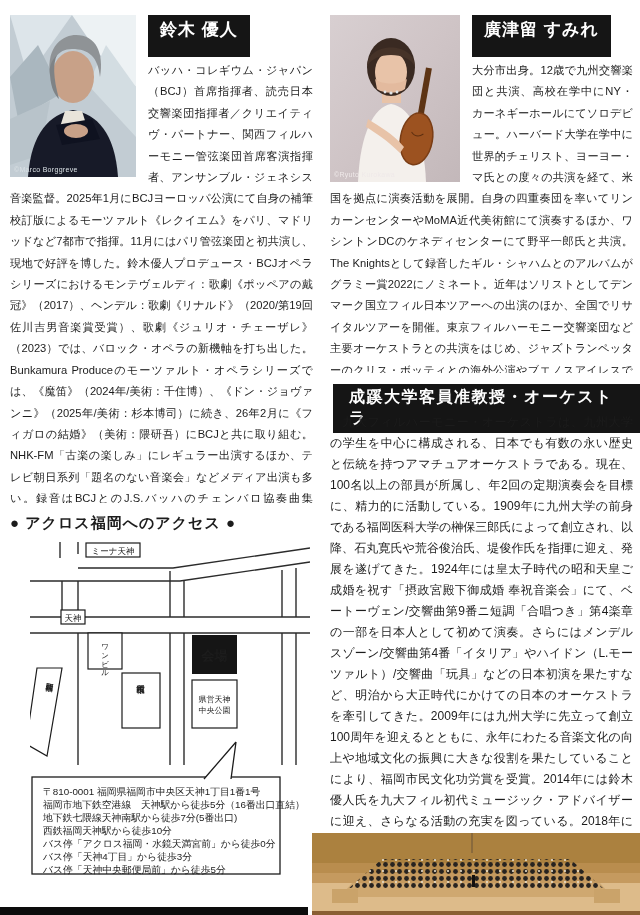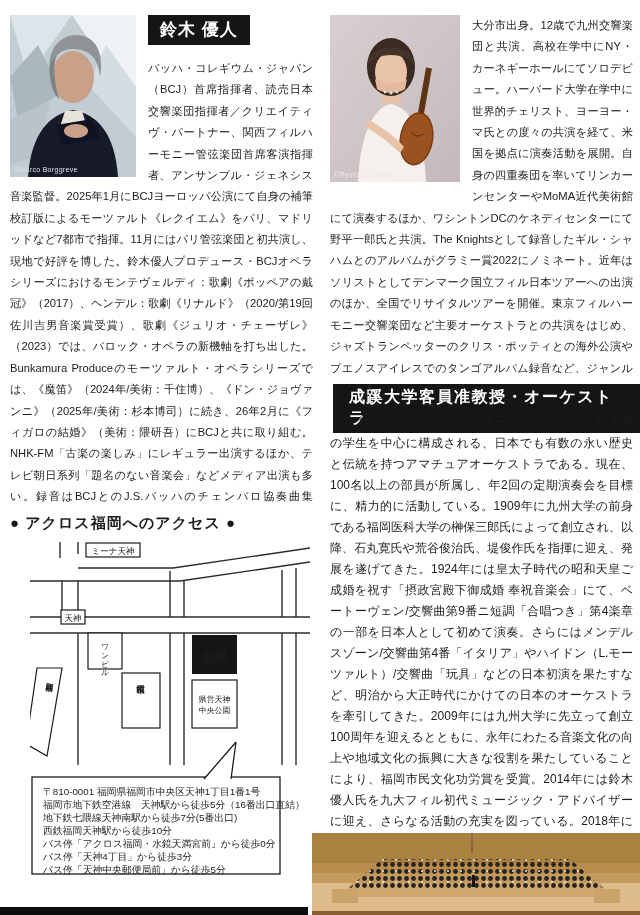--- a/index.html
+++ b/index.html
@@ -9,21 +9,21 @@
   .bio-block.left{left:10px;top:15px;width:303px;height:488px;}
   .bio-block.right{left:330px;top:15px;width:303px;height:358px;}
   .photo{float:left;position:relative;margin:0 12px 6px 0;background:#ccd4d9;}
   .photo svg{display:block;width:100%;height:100%;}
   .photo .credit{position:absolute;left:4px;bottom:4px;font-size:7px;letter-spacing:.3px;}
   .photo-suzuki{width:126px;height:162px;}
   .photo-suzuki .credit{color:#d9e0e4;}
   .photo-hirotsuru{width:130px;height:167px;}
   .photo-hirotsuru .credit{color:#efe9e9;}
   .name-heading{display:inline-block;background:#151515;color:#fff;font-size:17px;
-        font-weight:600;padding:3px 12px 4px 12px;margin:0 0 13px 0;letter-spacing:1px;}
+        font-weight:600;padding:3px 12px 16px 12px;margin:0 0 3px 0;letter-spacing:1px;}
   .bio{margin:0;font-size:11.2px;line-height:21.4px;text-align:justify;}
   .section-heading{position:absolute;left:333px;top:384px;background:#151515;color:#fff;
         font-size:16px;font-weight:600;padding:3px 16px 4px 16px;letter-spacing:1.5px;}
   .orch-body{position:absolute;left:330px;top:412px;width:303px;height:420px;overflow:hidden;
         margin:0;font-size:12px;line-height:21px;text-align:justify;}
   .access-heading{position:absolute;left:10px;top:514px;width:303px;text-align:left;
         font-size:15px;font-weight:700;letter-spacing:1px;}
   .map-svg{position:absolute;left:30px;top:540px;width:280px;height:340px;}
   .map-svg text{font-family:"Liberation Sans","DejaVu Sans",sans-serif;fill:#1c1c1c;}
   .orch-photo{position:absolute;left:312px;top:833px;width:328px;height:82px;}
@@ -83,20 +83,21 @@
           <ellipse cx="88" cy="124" rx="16" ry="26" fill="none" stroke="#7a3d15" stroke-width="1.5"></ellipse>
           <path d="M82,118 q6,6 12,0" stroke="#5d2f10" stroke-width="1" fill="none"></path>
         </g>
         <path d="M38,104 C50,112 62,118 74,132 L70,138 C58,126 46,118 36,112 Z" fill="#e8c3a8"></path>
         <circle cx="61" cy="78" r="1.6" fill="#dfe3e6"></circle>
         <circle cx="55" cy="77" r="1.4" fill="#dfe3e6"></circle>
         <circle cx="67" cy="77" r="1.4" fill="#dfe3e6"></circle>
       </svg>
       <span class="credit">©Ryuto Kurokawa</span>
     </div>
+    <div class="name-heading">廣津留 すみれ</div>
     <p class="bio">大分市出身。12歳で九州交響楽団と共演、高校在学中にNY・カーネギーホールにてソロデビュー。ハーバード大学在学中に世界的チェリスト、ヨーヨー・マ氏との度々の共演を経て、米国を拠点に演奏活動を展開。自身の四重奏団を率いてリンカーンセンターやMoMA近代美術館にて演奏するほか、ワシントンDCのケネディセンターにて野平一郎氏と共演。The Knightsとして録音したギル・シャハムとのアルバムがグラミー賞2022にノミネート。近年はソリストとしてデンマーク国立フィル日本ツアーへの出演のほか、全国でリサイタルツアーを開催。東京フィルハーモニー交響楽団など主要オーケストラとの共演をはじめ、ジャズトランペッターのクリス・ボッティとの海外公演やブエノスアイレスでのタンゴアルバム録音など、ジャンルを超えて活動中。「題名のない音楽会」「徹子の部屋」（テレビ朝日）「歌える！青春のベストソング」（NHK）などでの演奏も話題に。これまでに、辰巳明子、川崎雅夫の各氏に師事、室内楽をロナルド・コープス、ジョセフ・リンの各氏に師事。ハーバード大学卒業、ジュリアード音楽院修了。現在、国際教養大学特任准教授、成蹊大学客員准教授、第13期中央教育審議会委員。</p>
   </div>
 
   <div class="section-heading">成蹊大学客員准教授・オーケストラ</div>
   <p class="orch-body">　九大フィルハーモニー・オーケストラは、九州大学の学生を中心に構成される、日本でも有数の永い歴史と伝統を持つアマチュアオーケストラである。現在、100名以上の部員が所属し、年2回の定期演奏会を目標に、精力的に活動している。1909年に九州大学の前身である福岡医科大学の榊保三郎氏によって創立され、以降、石丸寛氏や荒谷俊治氏、堤俊作氏を指揮に迎え、発展を遂げてきた。1924年には皇太子時代の昭和天皇ご成婚を祝す「摂政宮殿下御成婚 奉祝音楽会」にて、ベートーヴェン/交響曲第9番ニ短調「合唱つき」第4楽章の一部を日本人として初めて演奏。さらにはメンデルスゾーン/交響曲第4番「イタリア」やハイドン（L.モーツァルト）/交響曲「玩具」などの日本初演を果たすなど、明治から大正時代にかけての日本のオーケストラを牽引してきた。2009年には九州大学に先立って創立100周年を迎えるとともに、永年にわたる音楽文化の向上や地域文化の振興に大きな役割を果たしていることにより、福岡市民文化功労賞を受賞。2014年には鈴木優人氏を九大フィル初代ミュージック・アドバイザーに迎え、さらなる活動の充実を図っている。2018年には200回目の定期演奏会を迎え、同年、東京のサントリーホールにて特別記念演奏会を開催した。さらに、2022年には東京オペラシティにて、第2回東京特別演奏会を開催し、活動の場を広げている。また2024年には、先述の第九日本人初演から100周年を記念して第九特別演奏会を開催。メンデルスゾーン/結婚行進曲、100年前に演奏した新編奉祝歌(第九第4楽章の一部替歌)、ベートーヴェン/交響曲第9番二短調「合唱つき」全曲を演奏した。定期演奏会の他にも、九州大学伊都キャンパス内の日本ジョナサン・KS・チョイ文化館でのクラシックセッション（アンサンブル演奏）の開催、九大祭や幼稚園での演奏など、地域に根差した文化活動を展開。官公庁や企業、学会からの依頼による出張演奏なども行っており、福岡県内の様々な場所において幅広い音楽活動を行っている。</p>
 
   <div class="access-heading">● アクロス福岡へのアクセス ●</div>
 
   <svg class="map-svg" viewBox="0 0 280 340">
 

